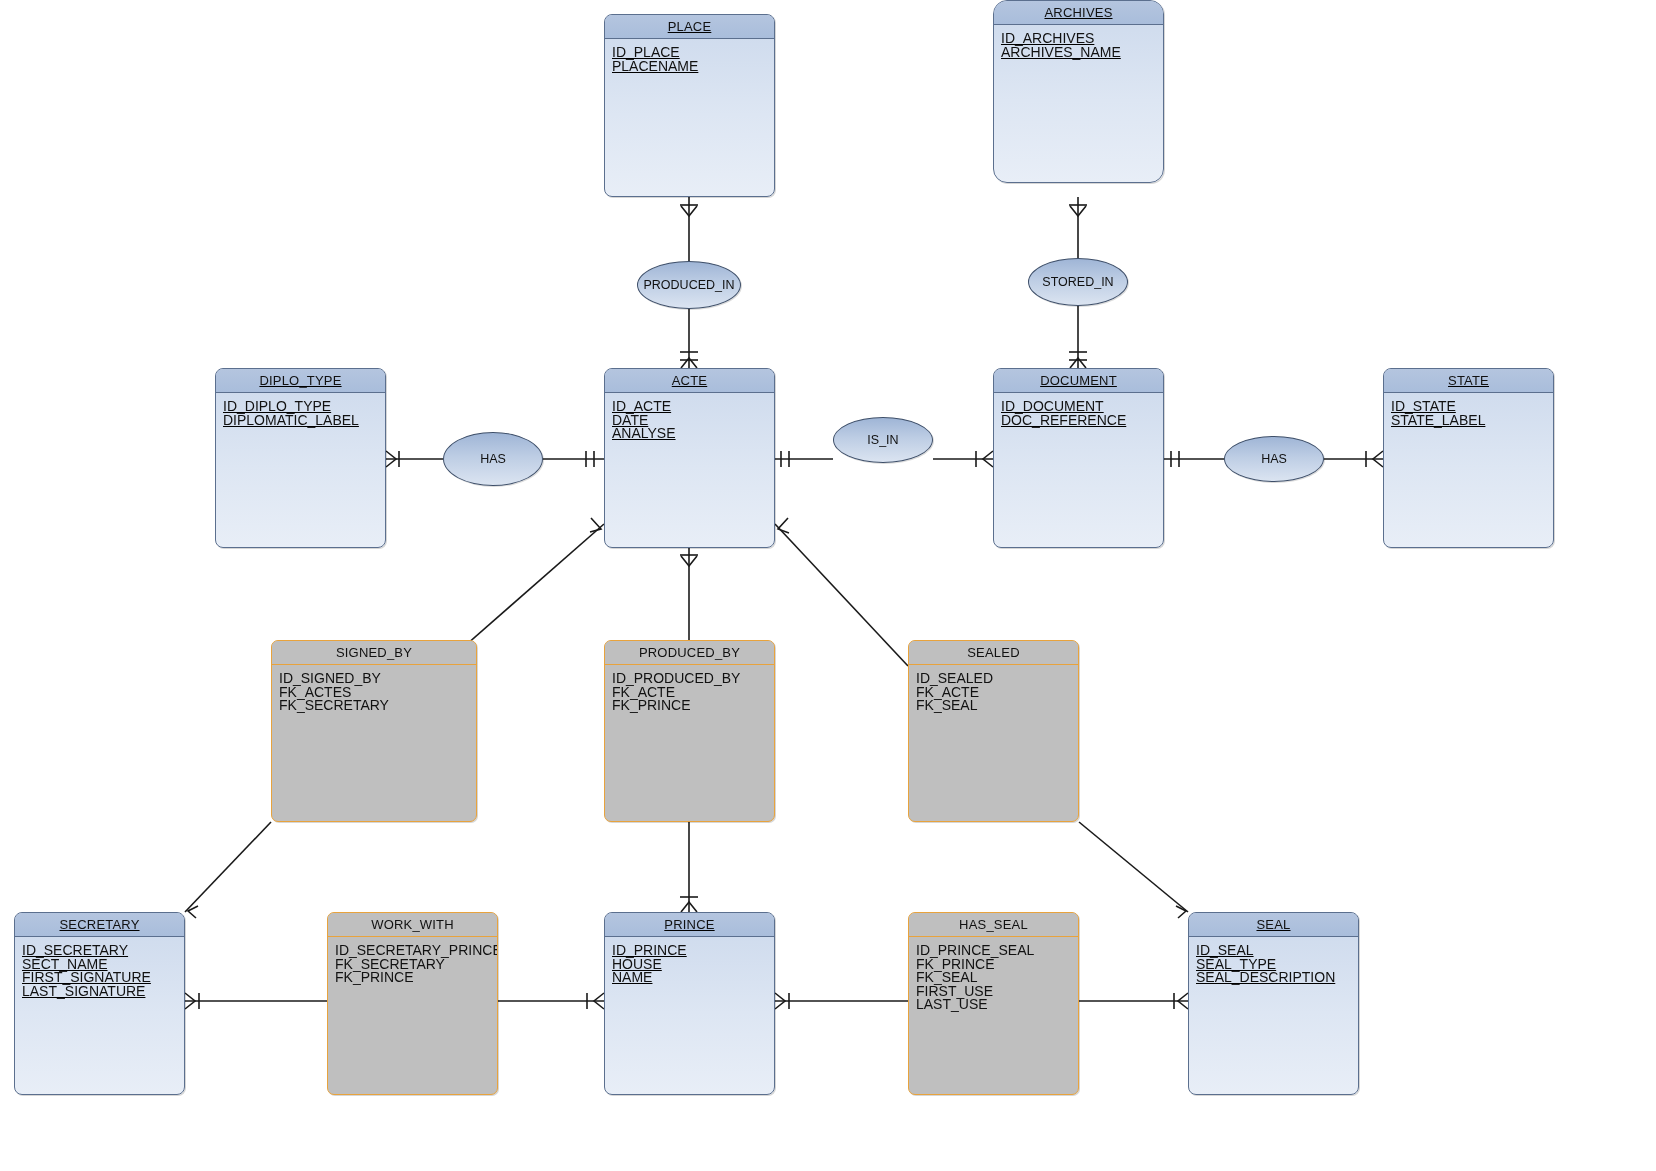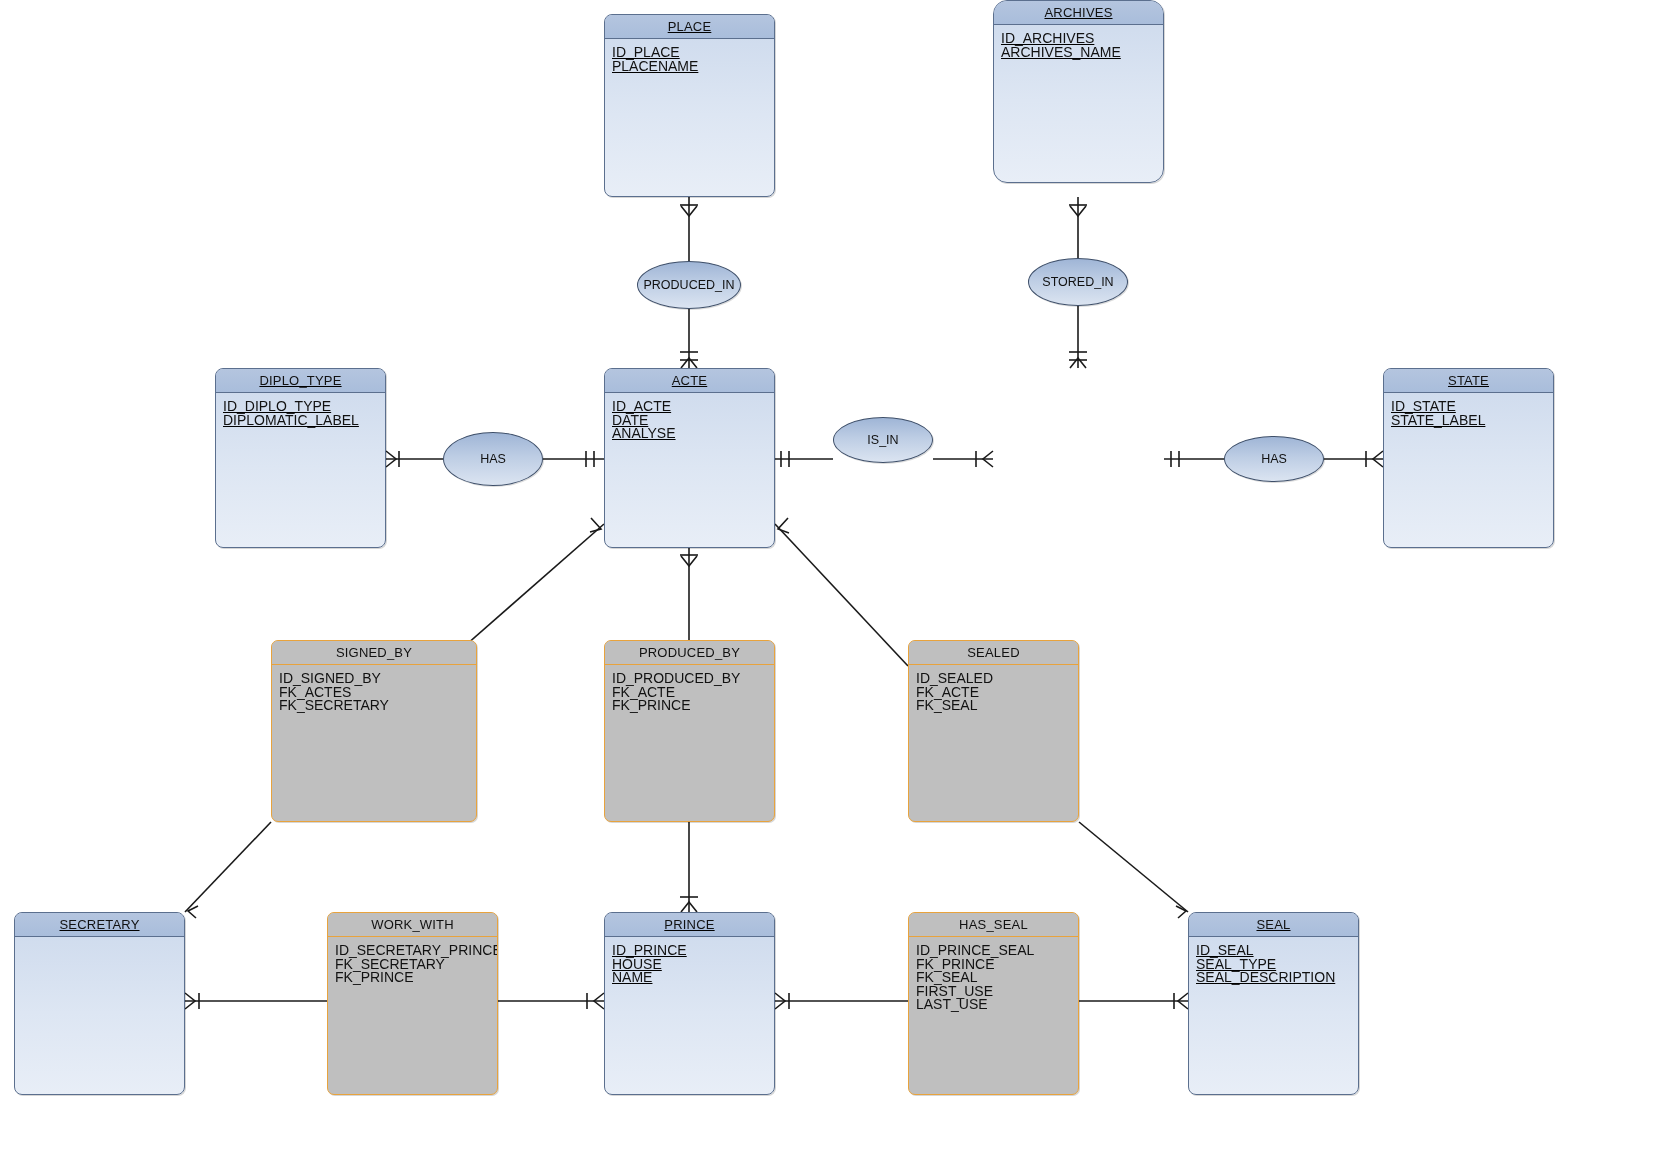--- a/index.html
+++ b/index.html
@@ -205,20 +205,27 @@
         <div>ANALYSE</div>
       </div>
     </div>
     <div class="entity strong" style="left: 215px; top: 368px; width: 171px; height: 180px;">
       <div class="hdr">DIPLO_TYPE</div>
       <div class="attrs">
         <div>ID_DIPLO_TYPE</div>
         <div>DIPLOMATIC_LABEL</div>
       </div>
     </div>
+    <div class="entity strong" style="left: 993px; top: 368px; width: 171px; height: 180px;">
+      <div class="hdr">DOCUMENT</div>
+      <div class="attrs">
+        <div>ID_DOCUMENT</div>
+        <div>DOC_REFERENCE</div>
+      </div>
+    </div>
     <div class="entity strong" style="left: 1383px; top: 368px; width: 171px; height: 180px;">
       <div class="hdr">STATE</div>
       <div class="attrs">
         <div>ID_STATE</div>
         <div>STATE_LABEL</div>
       </div>
     </div>
     <div class="entity assoc" style="left: 271px; top: 640px; width: 206px; height: 182px;">
       <div class="hdr">SIGNED_BY</div>
       <div class="attrs">
@@ -238,20 +245,26 @@
     <div class="entity assoc" style="left: 908px; top: 640px; width: 171px; height: 182px;">
       <div class="hdr">SEALED</div>
       <div class="attrs">
         <div>ID_SEALED</div>
         <div>FK_ACTE</div>
         <div>FK_SEAL</div>
       </div>
     </div>
     <div class="entity strong" style="left: 14px; top: 912px; width: 171px; height: 183px;">
       <div class="hdr">SECRETARY</div>
+      <div class="attrs">
+        <div>ID_SECRETARY</div>
+        <div>SECT_NAME</div>
+        <div>FIRST_SIGNATURE</div>
+        <div>LAST_SIGNATURE</div>
+      </div>
     </div>
     <div class="entity assoc" style="left: 327px; top: 912px; width: 171px; height: 183px;">
       <div class="hdr">WORK_WITH</div>
       <div class="attrs">
         <div>ID_SECRETARY_PRINCE</div>
         <div>FK_SECRETARY</div>
         <div>FK_PRINCE</div>
       </div>
     </div>
     <div class="entity strong" style="left: 604px; top: 912px; width: 171px; height: 183px;">

